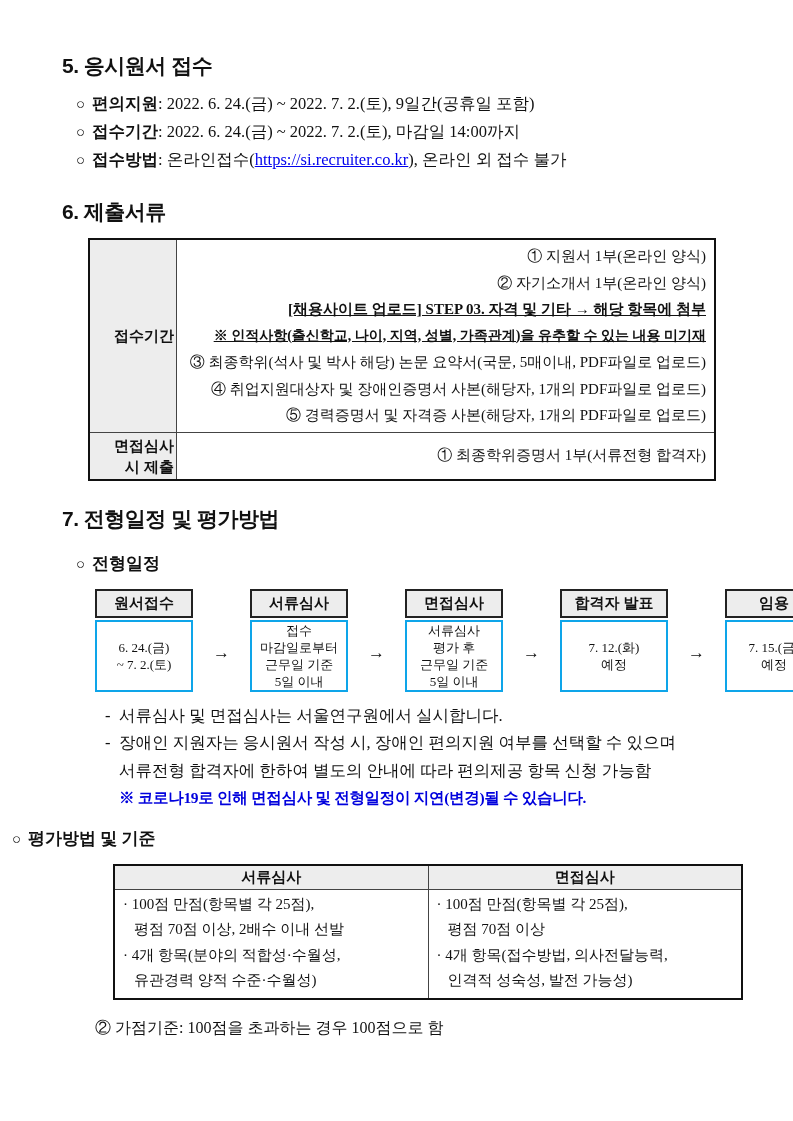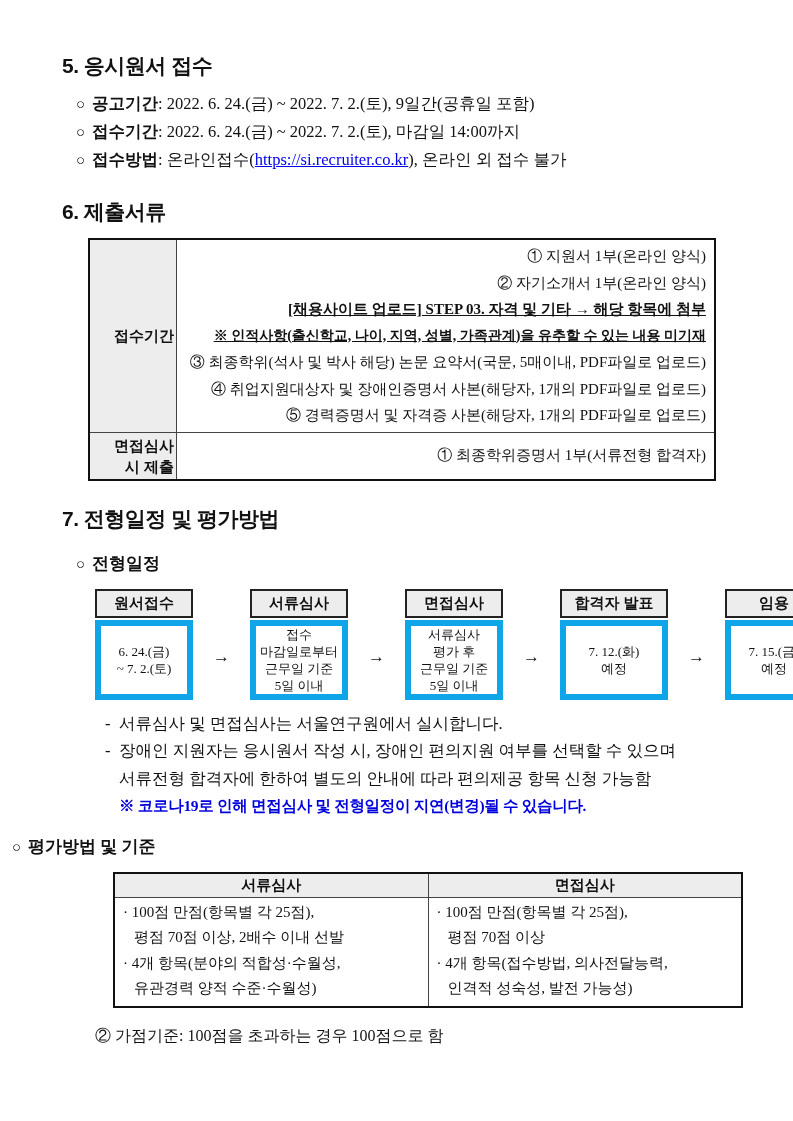--- a/index.html
+++ b/index.html
@@ -44,21 +44,21 @@
   
   .flow{display:flex;align-items:stretch;margin:12px 0 0 95px;width:728px;}
   .step{display:flex;flex-direction:column;width:98px;flex:0 0 auto;}
   .step.wide{width:108px;}
   .step-head{
     border:2px solid #222;background:var(--cell-gray,#ededed);
     font-family:"Liberation Sans","DejaVu Sans",sans-serif;
     font-weight:bold;font-size:15px;text-align:center;padding:3px 0;white-space:nowrap;
   }
   .step-body{
-    border:6px solid #0ea5e9;margin-top:2px;flex:1;min-height:66px;
+    border:2px solid #0ea5e9;margin-top:2px;flex:1;min-height:66px;
     display:flex;align-items:center;justify-content:center;
     text-align:center;font-size:13px;line-height:17px;white-space:pre-line;
   }
   .flow-arrow{
     flex:1;display:flex;align-items:center;justify-content:center;
     font-size:17px;padding-top:26px;
   }
 
   
   .notes{margin:10px 0 0 105px;font-size:16.5px;line-height:27.5px;}
@@ -91,21 +91,21 @@
   .footnotes{margin:14px 0 0 95px;font-size:16px;line-height:27.5px;}
 </style>
 </head>
 <body>
 
 <div class="page">
 
   <h2 class="section-title">5. 응시원서 접수</h2>
 
   <div class="bullet-line">
-    <span class="bullet-mark">○</span><span class="bullet-label">공고기간</span><span>: 2022. 6. 24.(금) ~ 2022. 7. 2.(토), 9일간(공휴일 포함)</span>
+    <span class="bullet-mark">○</span><span class="bullet-label">편의지원</span><span>: 2022. 6. 24.(금) ~ 2022. 7. 2.(토), 9일간(공휴일 포함)</span>
   </div>
   <div class="bullet-line">
     <span class="bullet-mark">○</span><span class="bullet-label">접수기간</span><span>: 2022. 6. 24.(금) ~ 2022. 7. 2.(토), 마감일 14:00까지</span>
   </div>
   <div class="bullet-line">
     <span class="bullet-mark">○</span><span class="bullet-label">접수방법</span><span>: 온라인접수(</span><a class="doc-link" href="#">https://si.recruiter.co.kr</a><span>), 온라인 외 접수 불가</span>
   </div>
 
   <h2 class="section-title" style="margin-top:24px;">6. 제출서류</h2>
 

